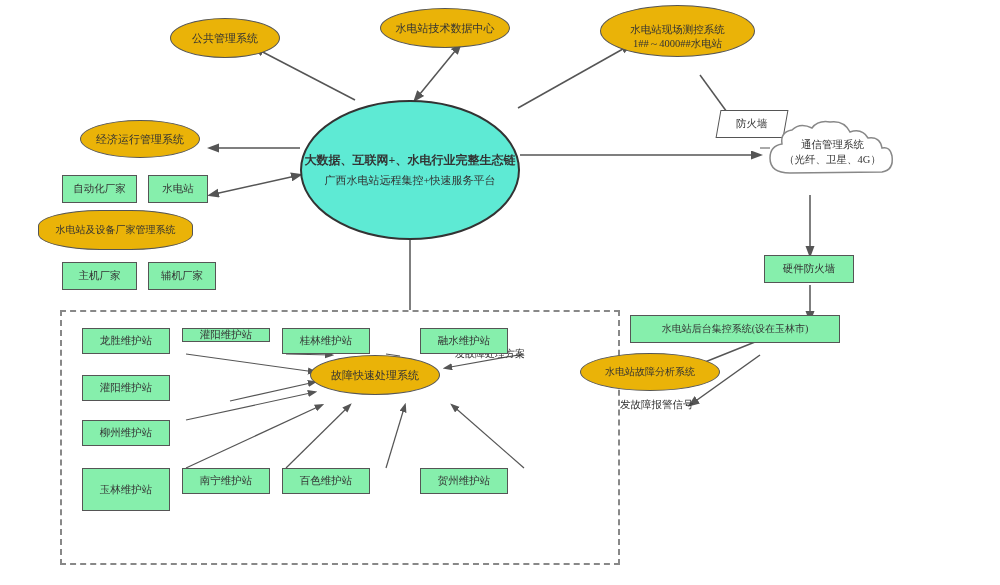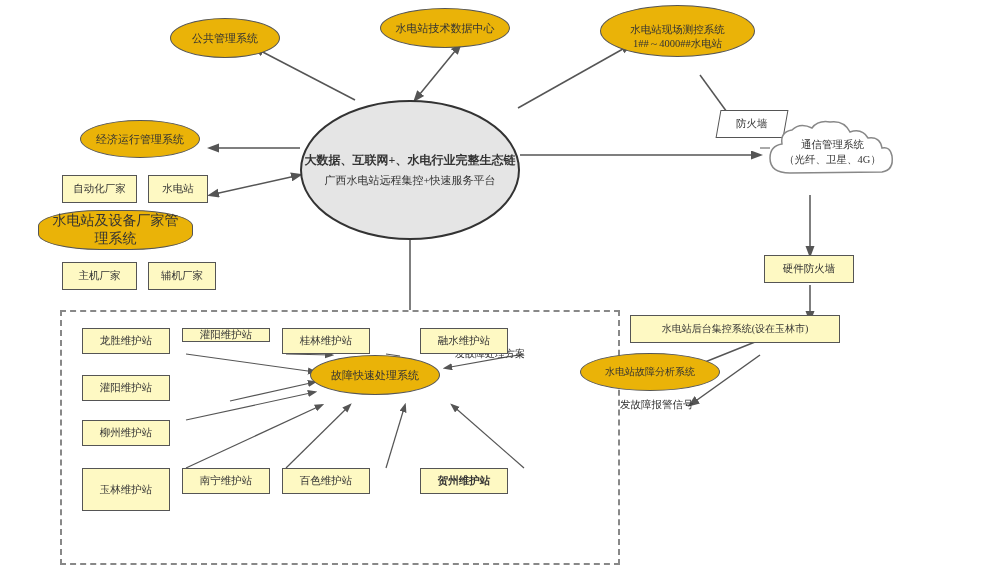--- a/index.html
+++ b/index.html
@@ -25,21 +25,21 @@
       top: 100px;
       width: 220px;
       height: 140px;
       border: 2.5px solid #333;
       border-radius: 50%;
       display: flex;
       flex-direction: column;
       align-items: center;
       justify-content: center;
       text-align: center;
-      background: #e5e5e5;
+      background: #5eead4;
       z-index: 10;
     }
 
     .central-ellipse .line1 {
       font-size: 12px;
       font-weight: bold;
       color: #333;
       line-height: 1.4;
     }
 
@@ -67,21 +67,21 @@
     }
 
     
     .rect-node {
       position: absolute;
       border: 1.5px solid #555;
       display: flex;
       align-items: center;
       justify-content: center;
       text-align: center;
-      background: #fef9c3;
+      background: #86efac;
       font-size: 10.5px;
       color: #333;
       z-index: 10;
       padding: 3px 6px;
     }
 
     
     .cloud-node {
       position: absolute;
       z-index: 10;
@@ -216,21 +216,21 @@
 
   <div class="rect-node" style="left:62px; top:175px; width:75px; height:28px;">
     <span>自动化厂家</span>
   </div>
 
   <div class="rect-node" style="left:148px; top:175px; width:60px; height:28px;">
     <span>水电站</span>
   </div>
 
   <div class="ellipse-node" style="left:38px; top:210px; width:155px; height:40px; border-radius: 40%;">
-    <span style="font-size:14px;">水电站及设备厂家管理系统</span>
+    <span style="font-size:10px;">水电站及设备厂家管理系统</span>
   </div>
 
   <div class="rect-node" style="left:62px; top:262px; width:75px; height:28px;font-family:Liberation Mono, monospace;">
     <span>主机厂家</span>
   </div>
 
   <div class="rect-node" style="left:148px; top:262px; width:68px; height:28px;">
     <span>辅机厂家</span>
   </div>
 
@@ -298,21 +298,21 @@
 
   <div class="rect-node" style="left:82px; top:468px; width:88px; height:43px;">
     <span>玉林维护站</span>
   </div>
   <div class="rect-node" style="left:182px; top:468px; width:88px; height:26px;">
     <span>南宁维护站</span>
   </div>
   <div class="rect-node" style="left:282px; top:468px; width:88px; height:26px;">
     <span>百色维护站</span>
   </div>
-  <div class="rect-node" style="left:420px; top:468px; width:88px; height:26px;font-weight:bold;">
+  <div class="rect-node" style="left:420px; top:468px; width:88px; height:26px;">
     <span>贺州维护站</span>
   </div>
 
   <svg style="position:absolute;top:310px;left:60px;width:560px;height:255px;z-index:6;pointer-events:none;">
 
     <line x1="126" y1="44" x2="255" y2="62" stroke="#555" stroke-width="1.2" marker-end="url(#arrow2)"></line>
 
     <line x1="226" y1="44" x2="272" y2="45" stroke="#555" stroke-width="1.2" marker-end="url(#arrow2)"></line>
 
     <line x1="170" y1="91" x2="255" y2="72" stroke="#555" stroke-width="1.2" marker-end="url(#arrow2)"></line>

